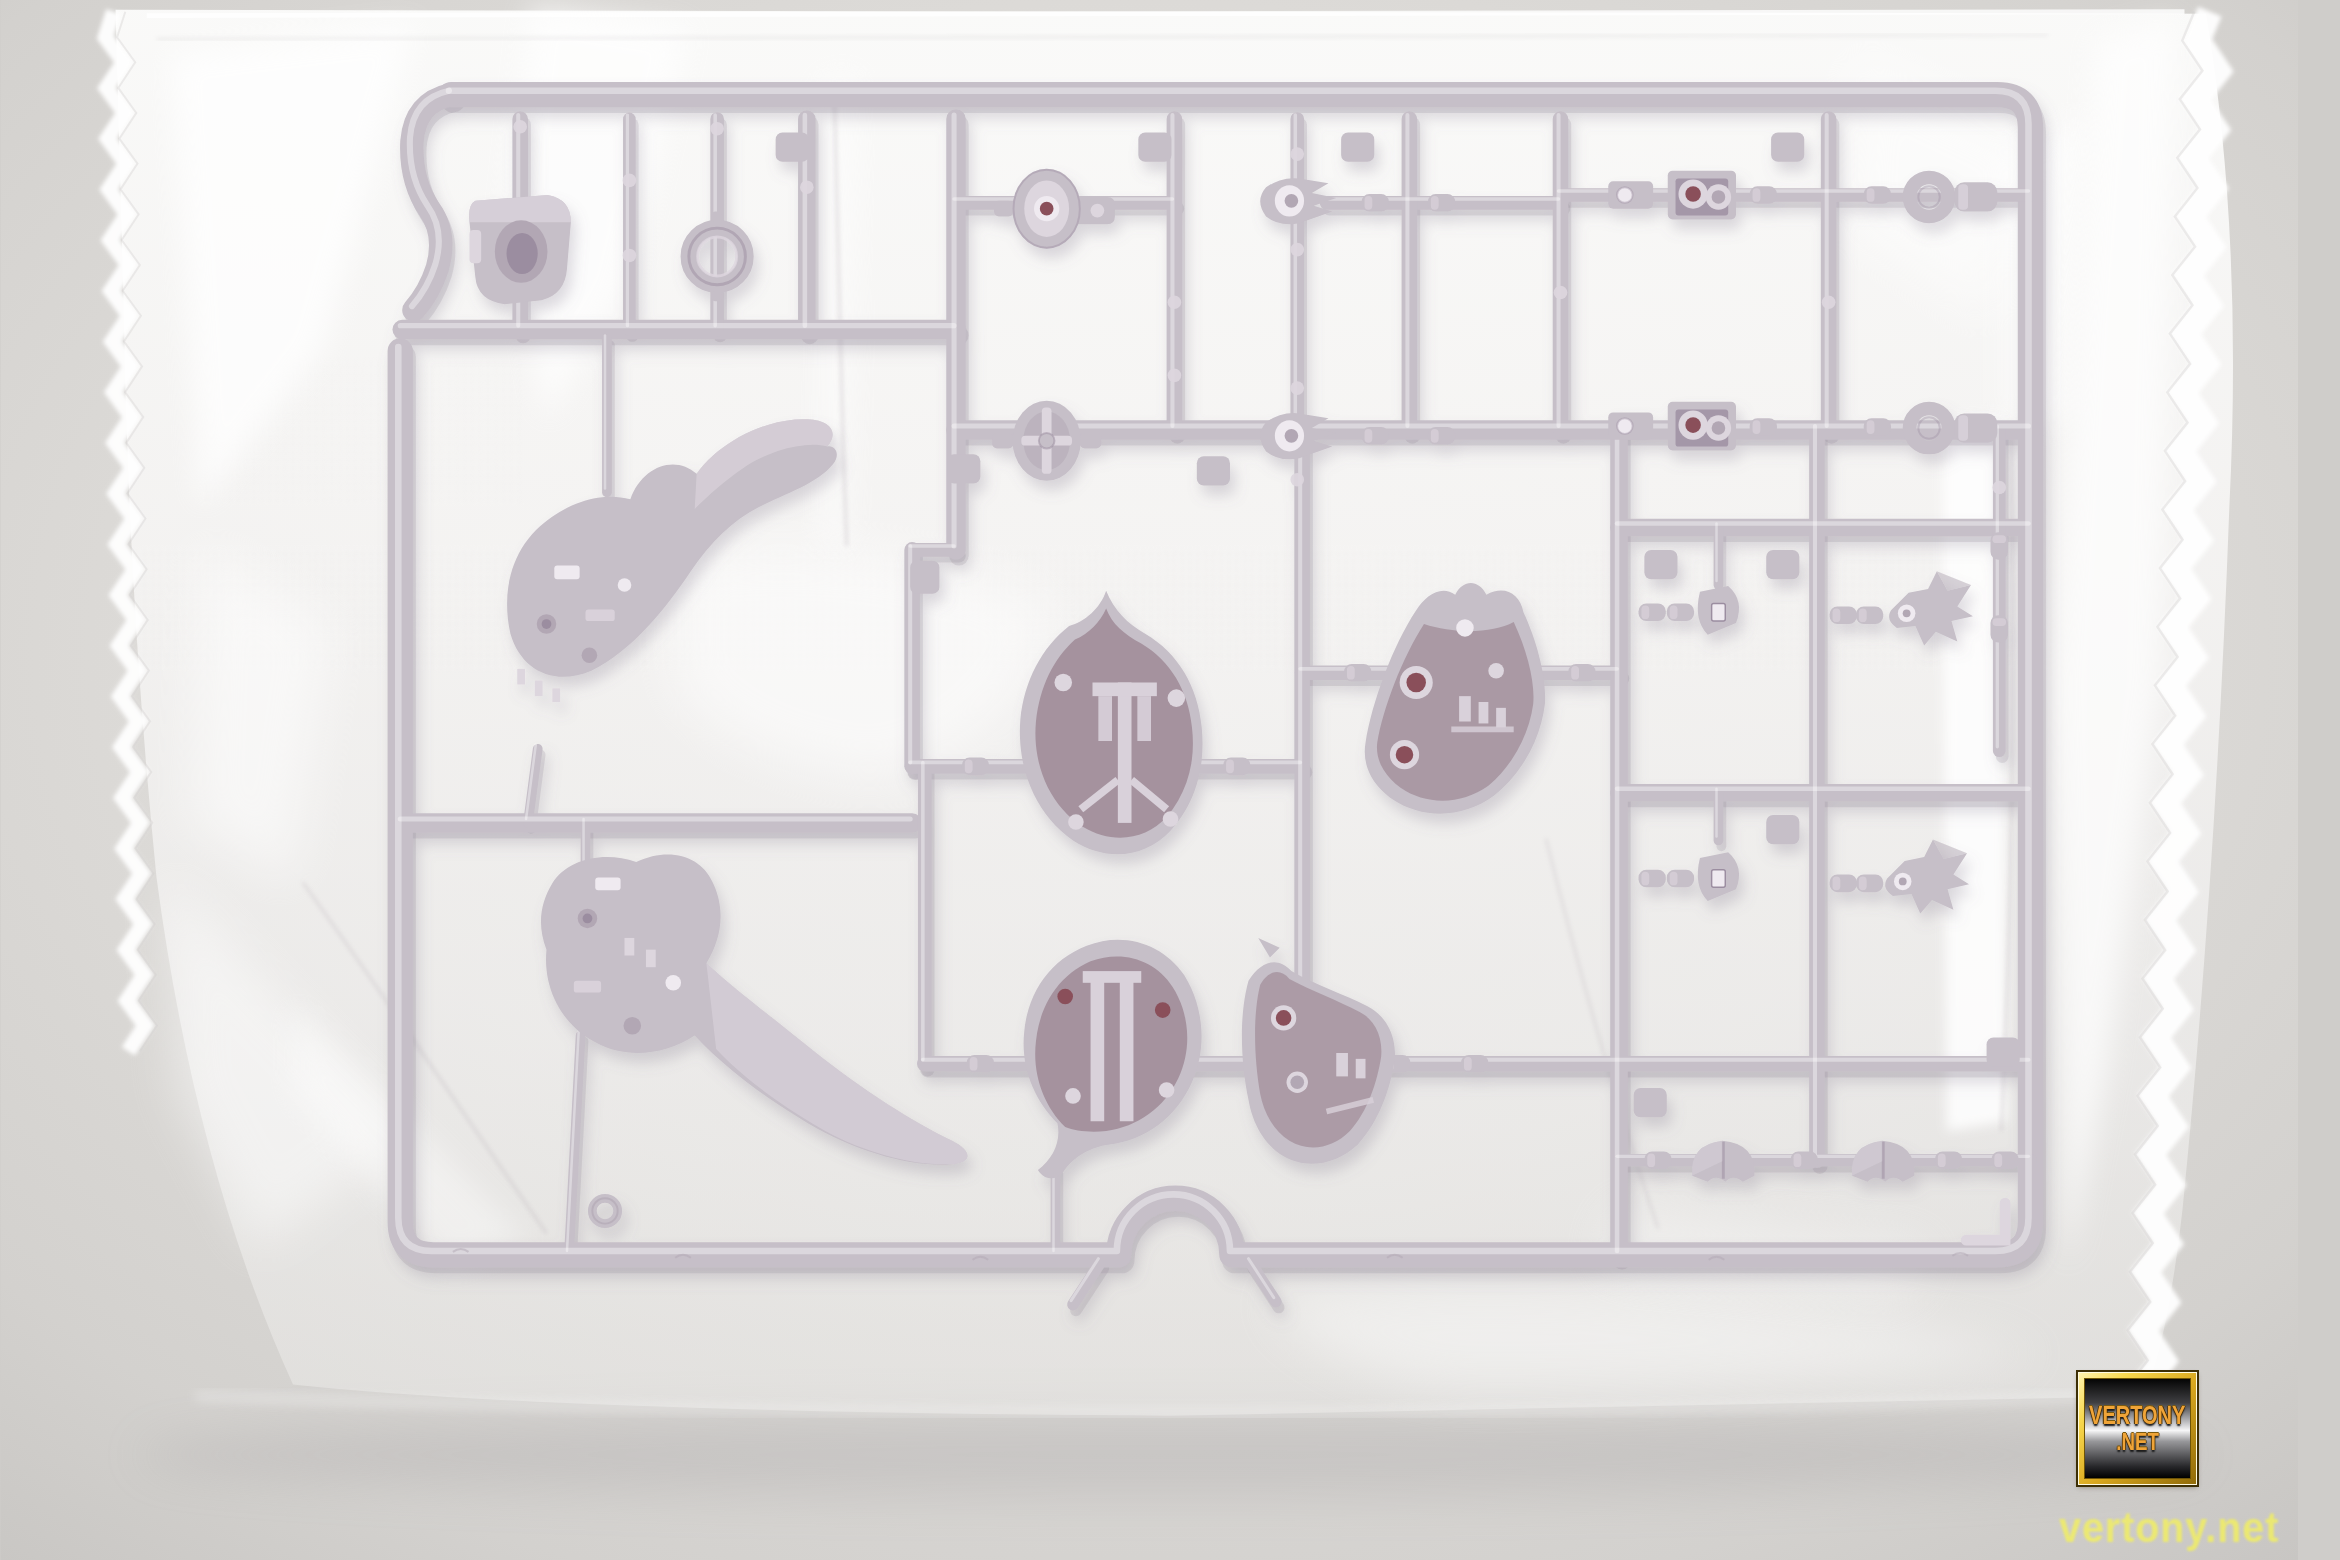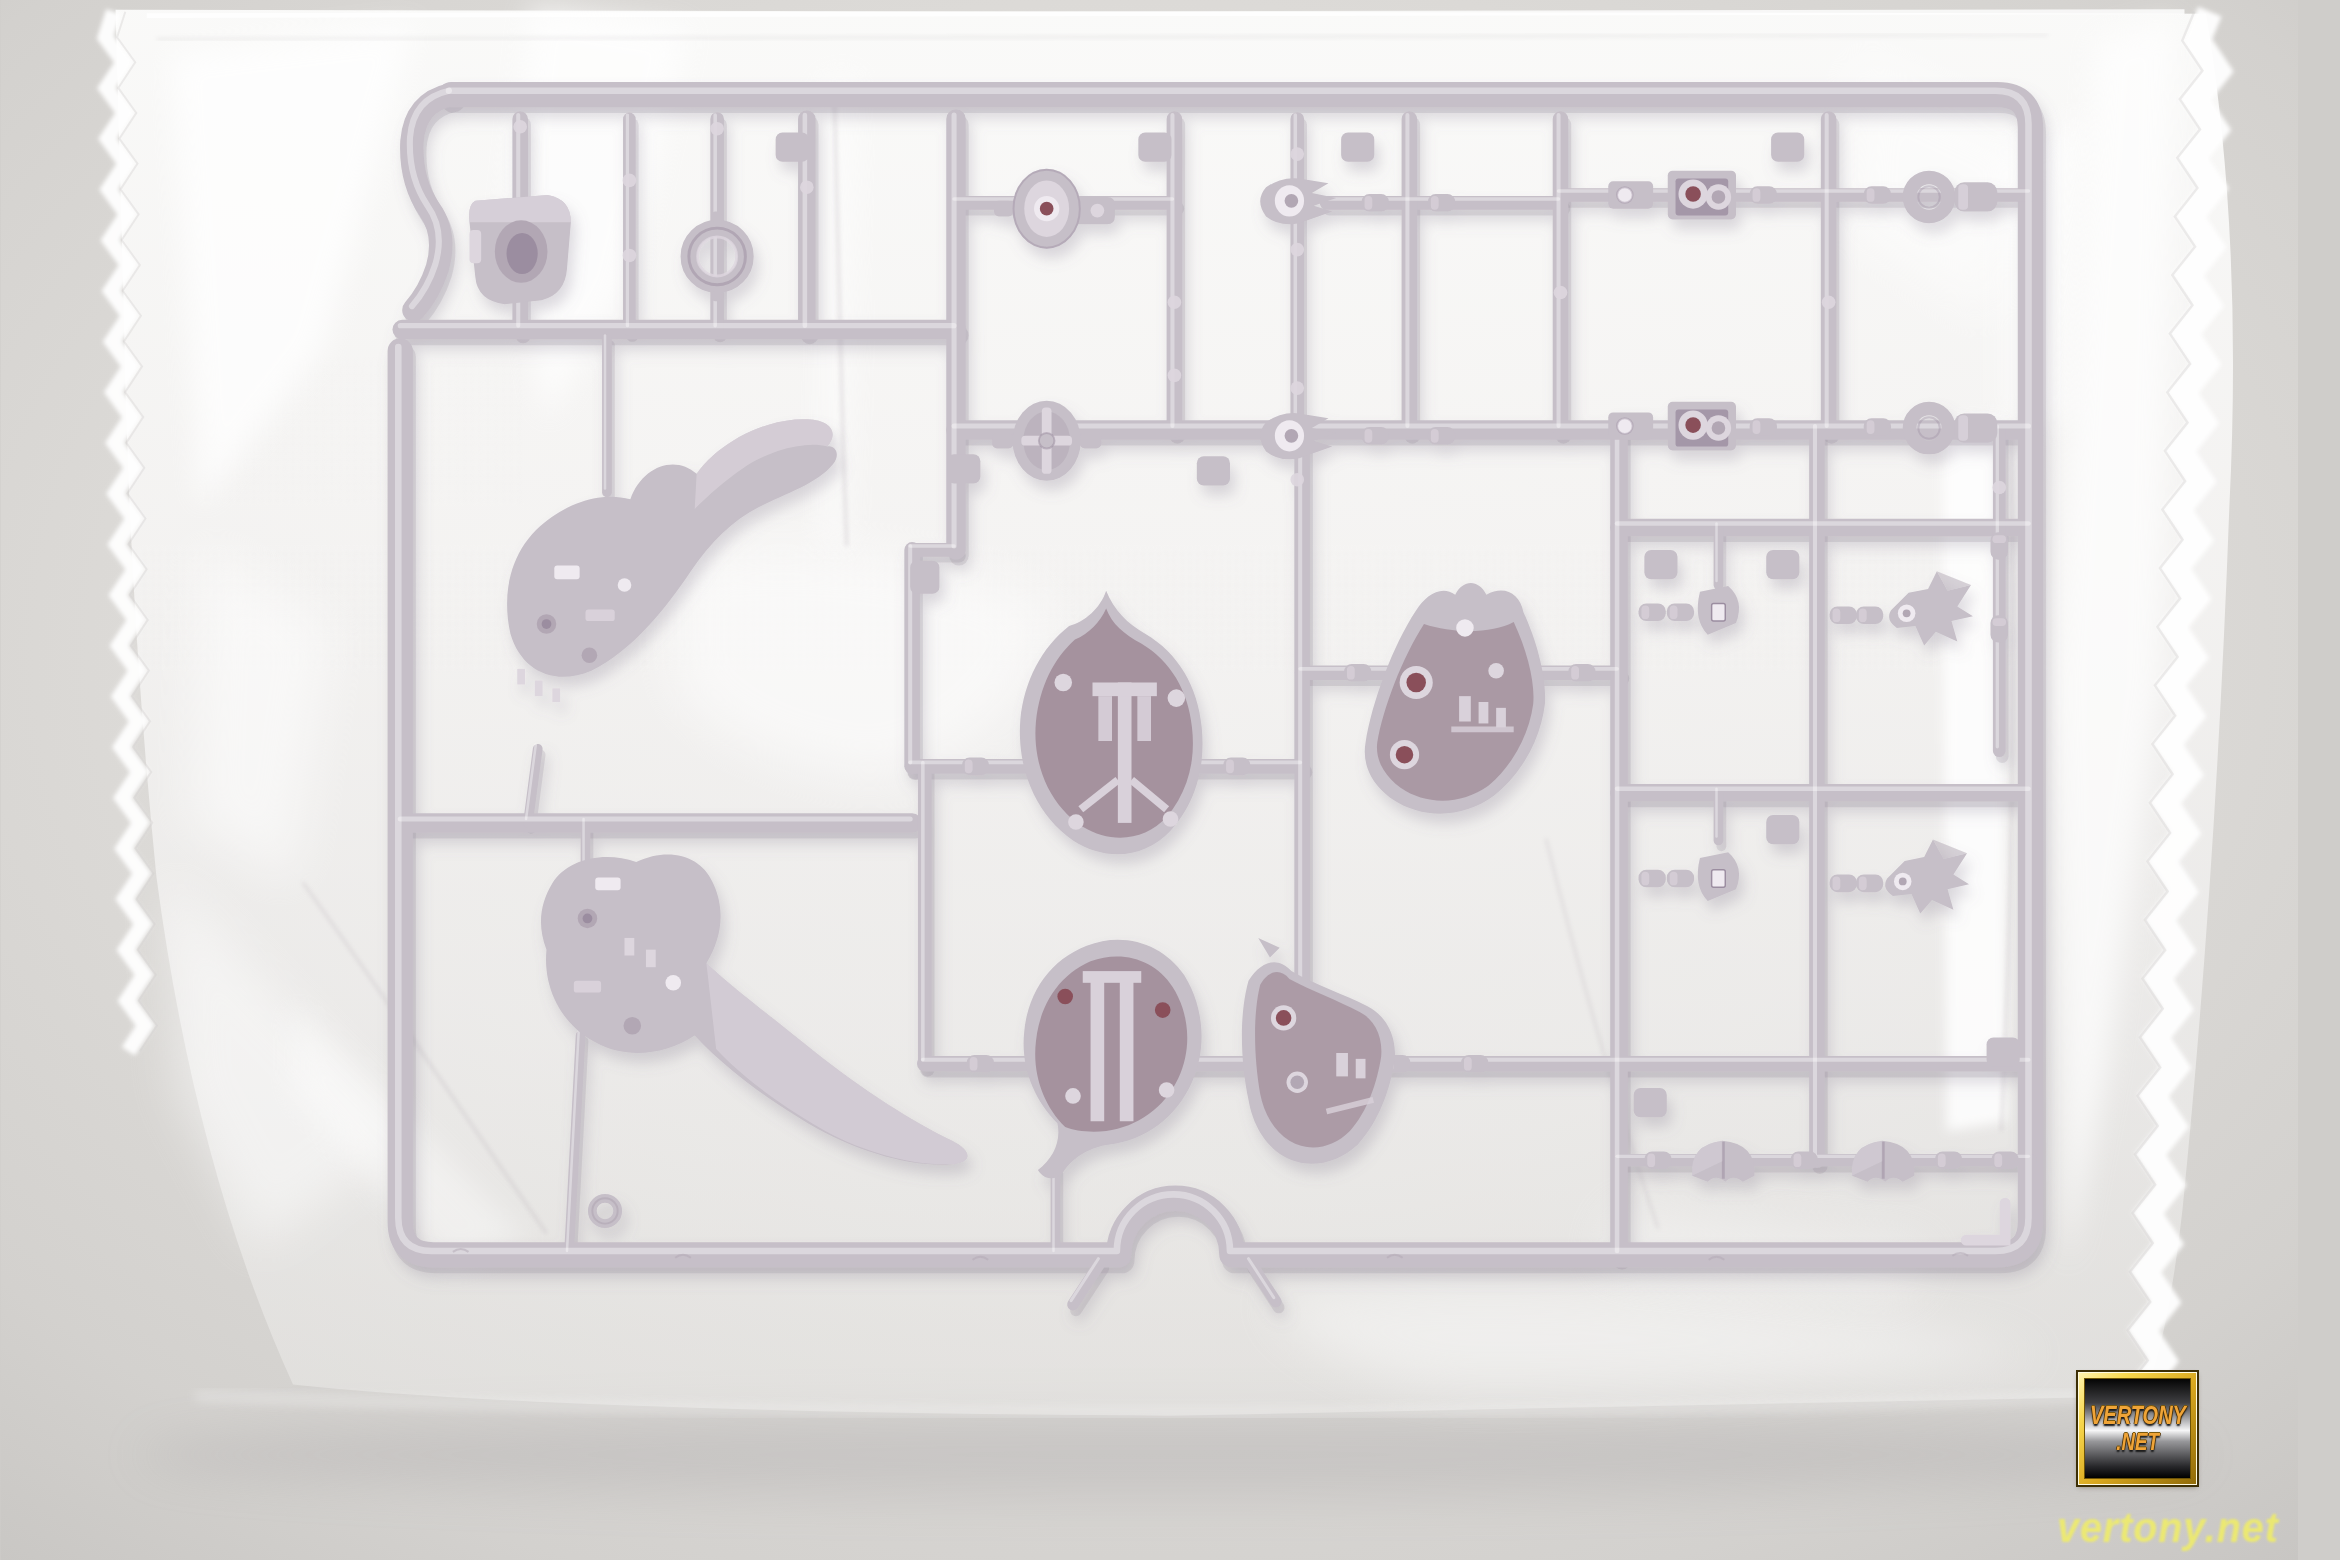--- a/index.html
+++ b/index.html
@@ -1,17 +1,17 @@
 <!DOCTYPE html>
 <html><head>
 <meta charset="utf-8">
 <style>
   html,body{margin:0;padding:0;background:#cfcdca;}
   .stage{position:relative;width:2298px;height:1560px;overflow:hidden;
-         font-family:"Liberation Sans",sans-serif;font-style:italic;}
+         font-family:"Liberation Sans",sans-serif;}
   .stage svg{position:absolute;left:0;top:0;}
   
   .badge{position:absolute;left:2078px;top:1372px;width:119px;height:113px;
          box-sizing:border-box;padding:5.9px;
          background:linear-gradient(135deg,#fff4b2 0%,#f8d84e 22%,#d9a81f 55%,#8f6a08 100%);
          box-shadow:0 0 0 2px #3d2f05, inset 0 0 0 1px #fffbe0, 0 2px 4.9px rgba(60,50,20,.45);}
   .badge-inner{width:100%;height:100%;box-sizing:border-box;border:1px solid #6e5406;
          background:linear-gradient(180deg,#050505 0%,#3f3f42 24%,#c8c8cb 45%,#f6f6f7 52%,#97979a 63%,#29292c 88%,#000 100%);
          display:flex;flex-direction:column;align-items:center;justify-content:center;gap:2.9px;}
   .badge-line{font-weight:bold;color:#efa438;line-height:1;transform:scaleX(.8);

